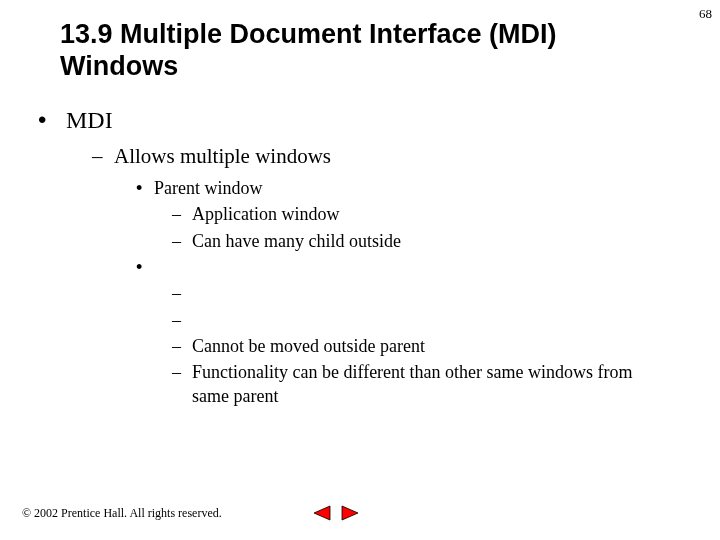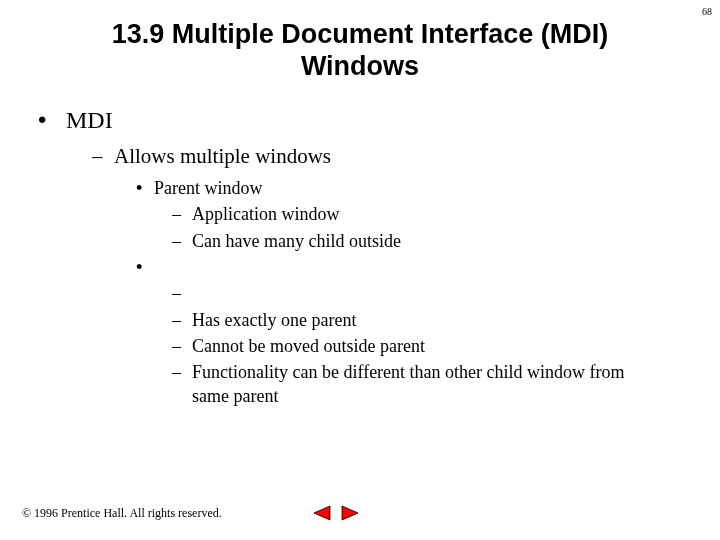--- a/index.html
+++ b/index.html
@@ -12,25 +12,25 @@
       height: 540px;
       background: #ffffff;
       font-family: "Times New Roman", Times, serif;
       position: relative;
       color: #000000;
     }
     .slide-number {
       position: absolute;
       top: 6px;
       right: 8px;
-      font-size: 10px;
+      font-size: 13px;
       font-family: "Times New Roman", Times, serif;
     }
     .slide-title {
-      text-align: center;
+      text-align: left;
       font-weight: bold;
       font-size: 27px;
       font-family: Arial, Helvetica, sans-serif;
       margin-top: 18px;
       line-height: 1.2;
       padding: 0 60px;
     }
     .content {
       margin-top: 22px;
       padding-left: 38px;
@@ -155,39 +155,38 @@
       <div class="level3">
         <span class="bullet">•</span>
       </div>
 
       <div class="level4-wrap">
         <div class="level4">
           <span class="bullet">–</span>
         </div>
         <div class="level4">
           <span class="bullet">–</span>
-          <span>Has exactly one parent</span>
         </div>
         <div class="level4">
           <span class="bullet">–</span>
           <span>Cannot be moved outside parent</span>
         </div>
         <div class="level4">
           <span class="bullet">–</span>
-          <span>Functionality can be different than other child window from same parent</span>
+          <span>Functionality can be different than other same windows from same parent</span>
         </div>
       </div>
 
     </div>
   </div>
 
 </div>
 
 <div class="footer">
-  <span class="copyright">© 1996 Prentice Hall. All rights reserved.</span>
+  <span class="copyright">© 2002 Prentice Hall. All rights reserved.</span>
   <div class="nav-buttons">
     <span class="nav-arrow">
       <svg width="20" height="18" viewBox="0 0 20 18">
         <polygon points="18,2 18,16 2,9" stroke="#000000" stroke-width="0.8" fill="#ff0000"></polygon>
       </svg>
     </span>
     <span class="nav-arrow">
       <svg width="20" height="18" viewBox="0 0 20 18">
         <polygon points="2,2 2,16 18,9" stroke="#000000" stroke-width="0.8" fill="#ff0000"></polygon>
       </svg>

